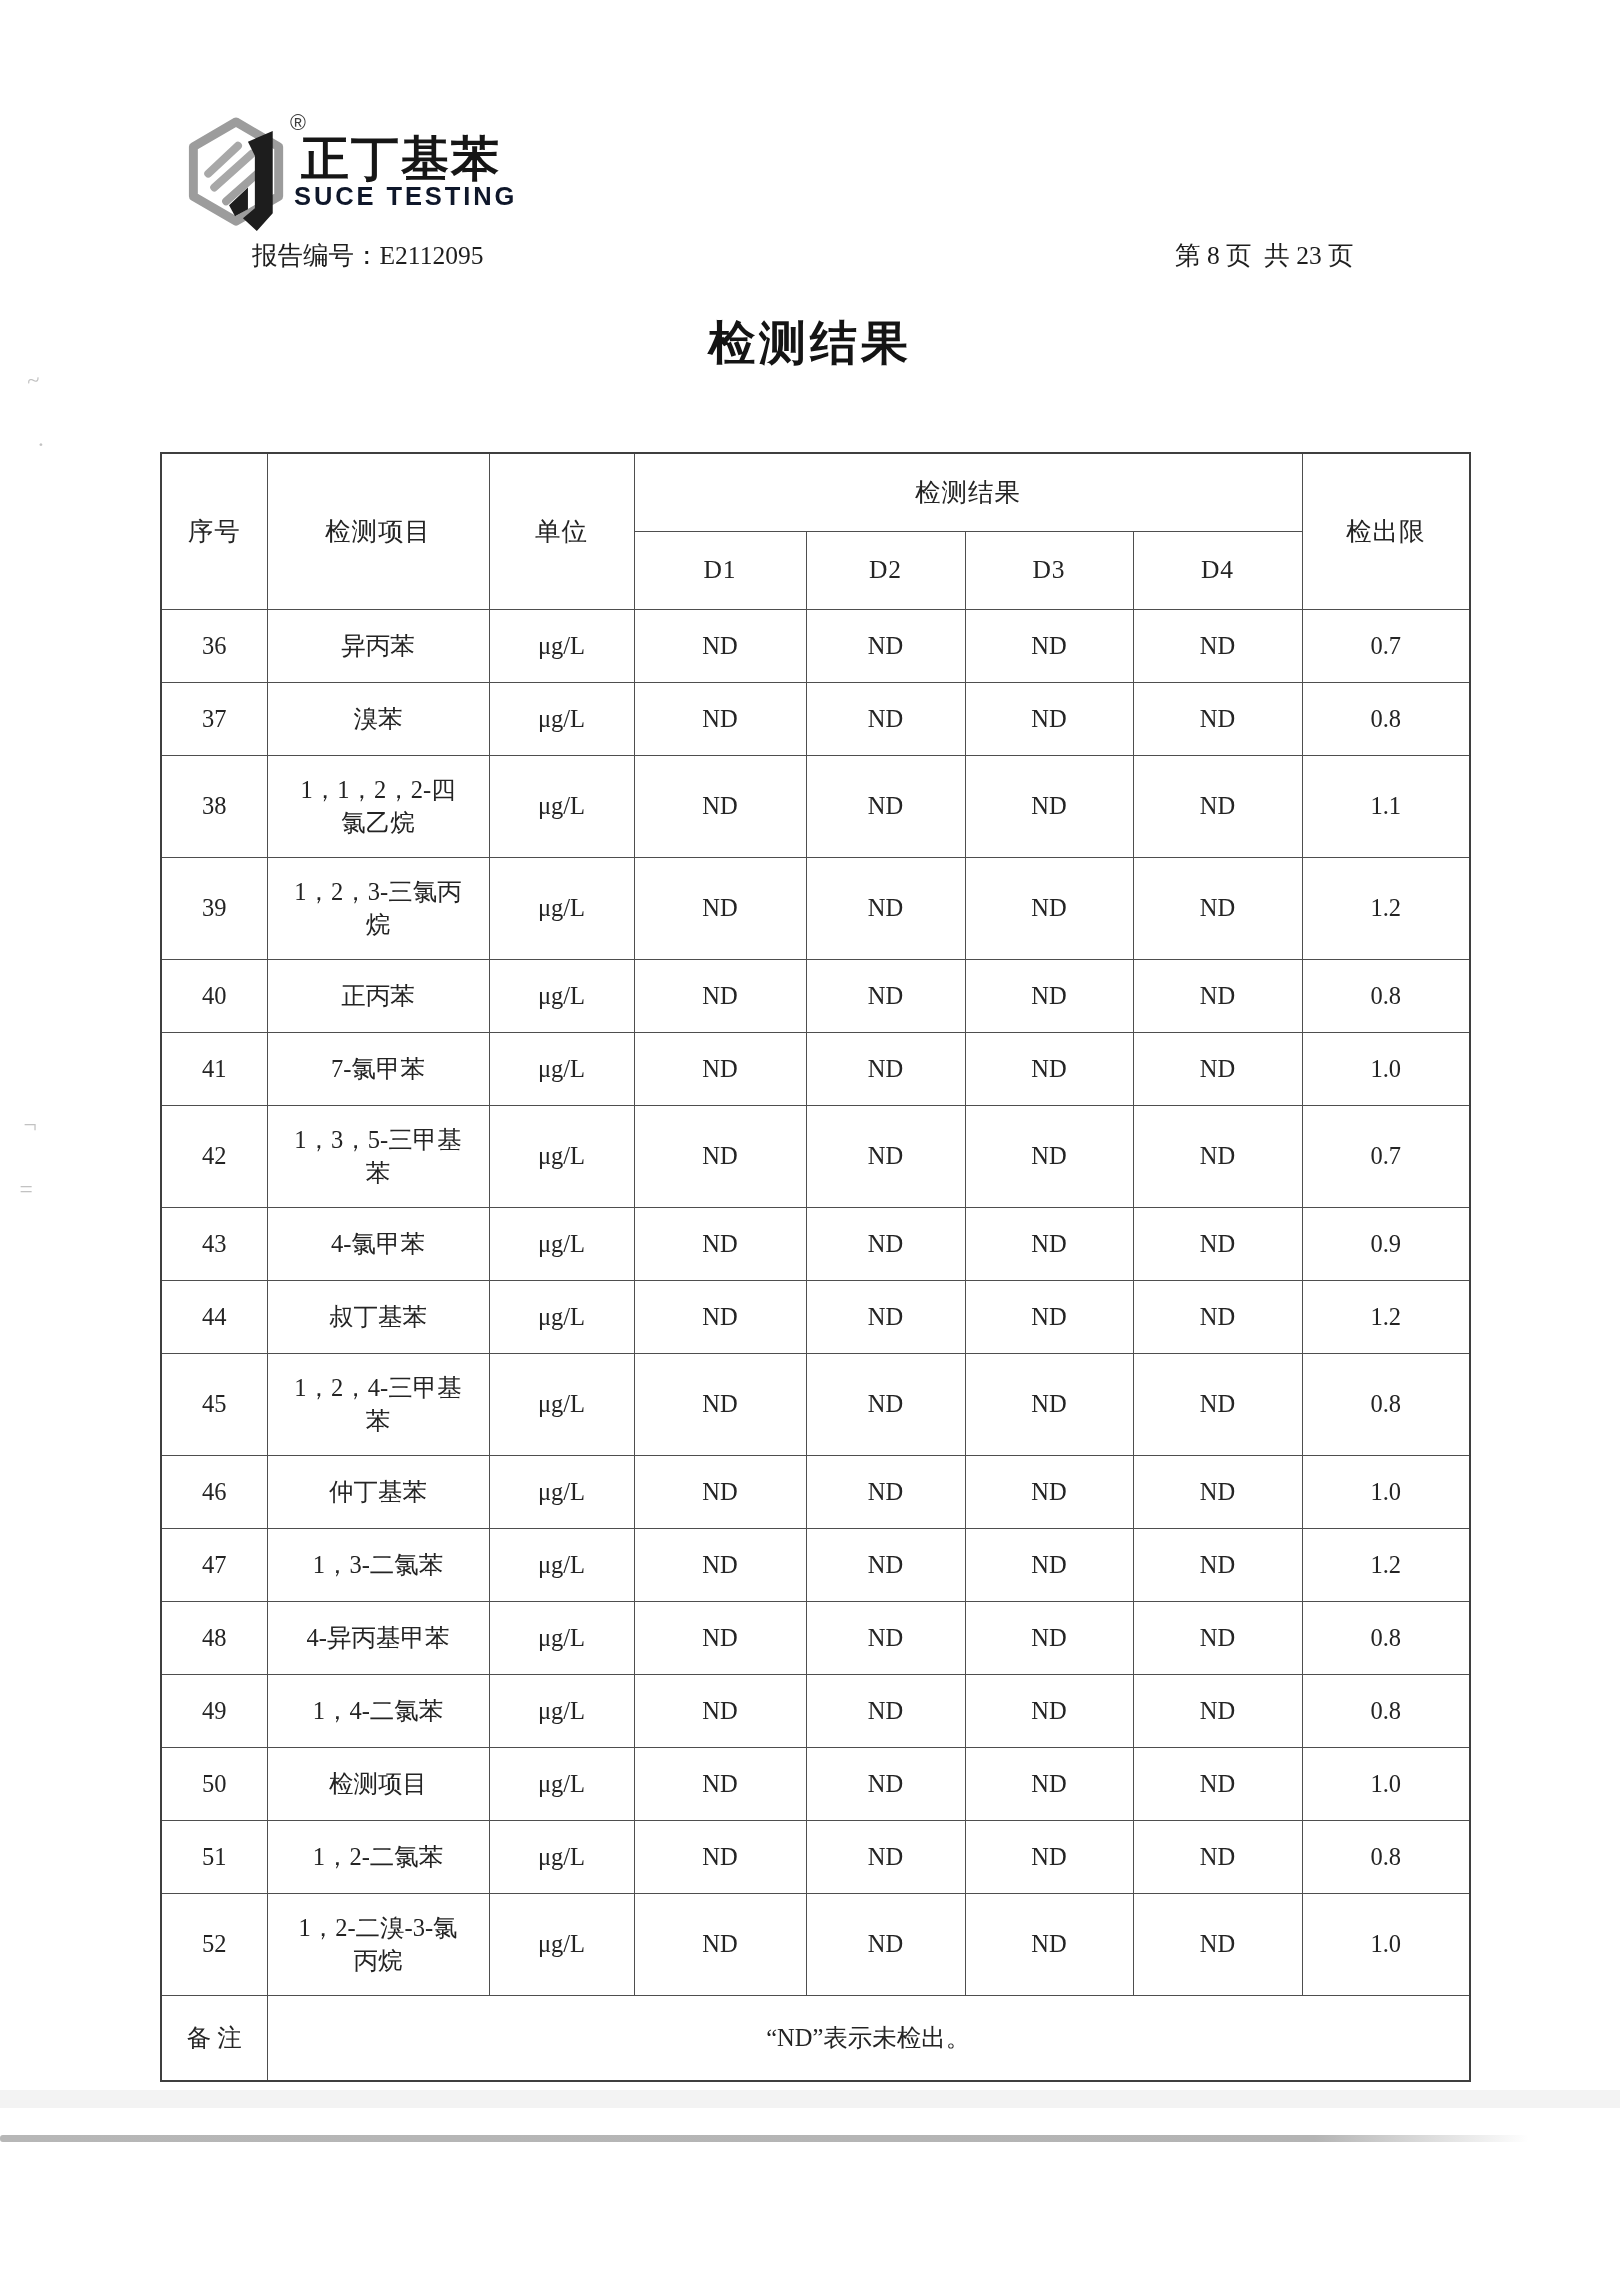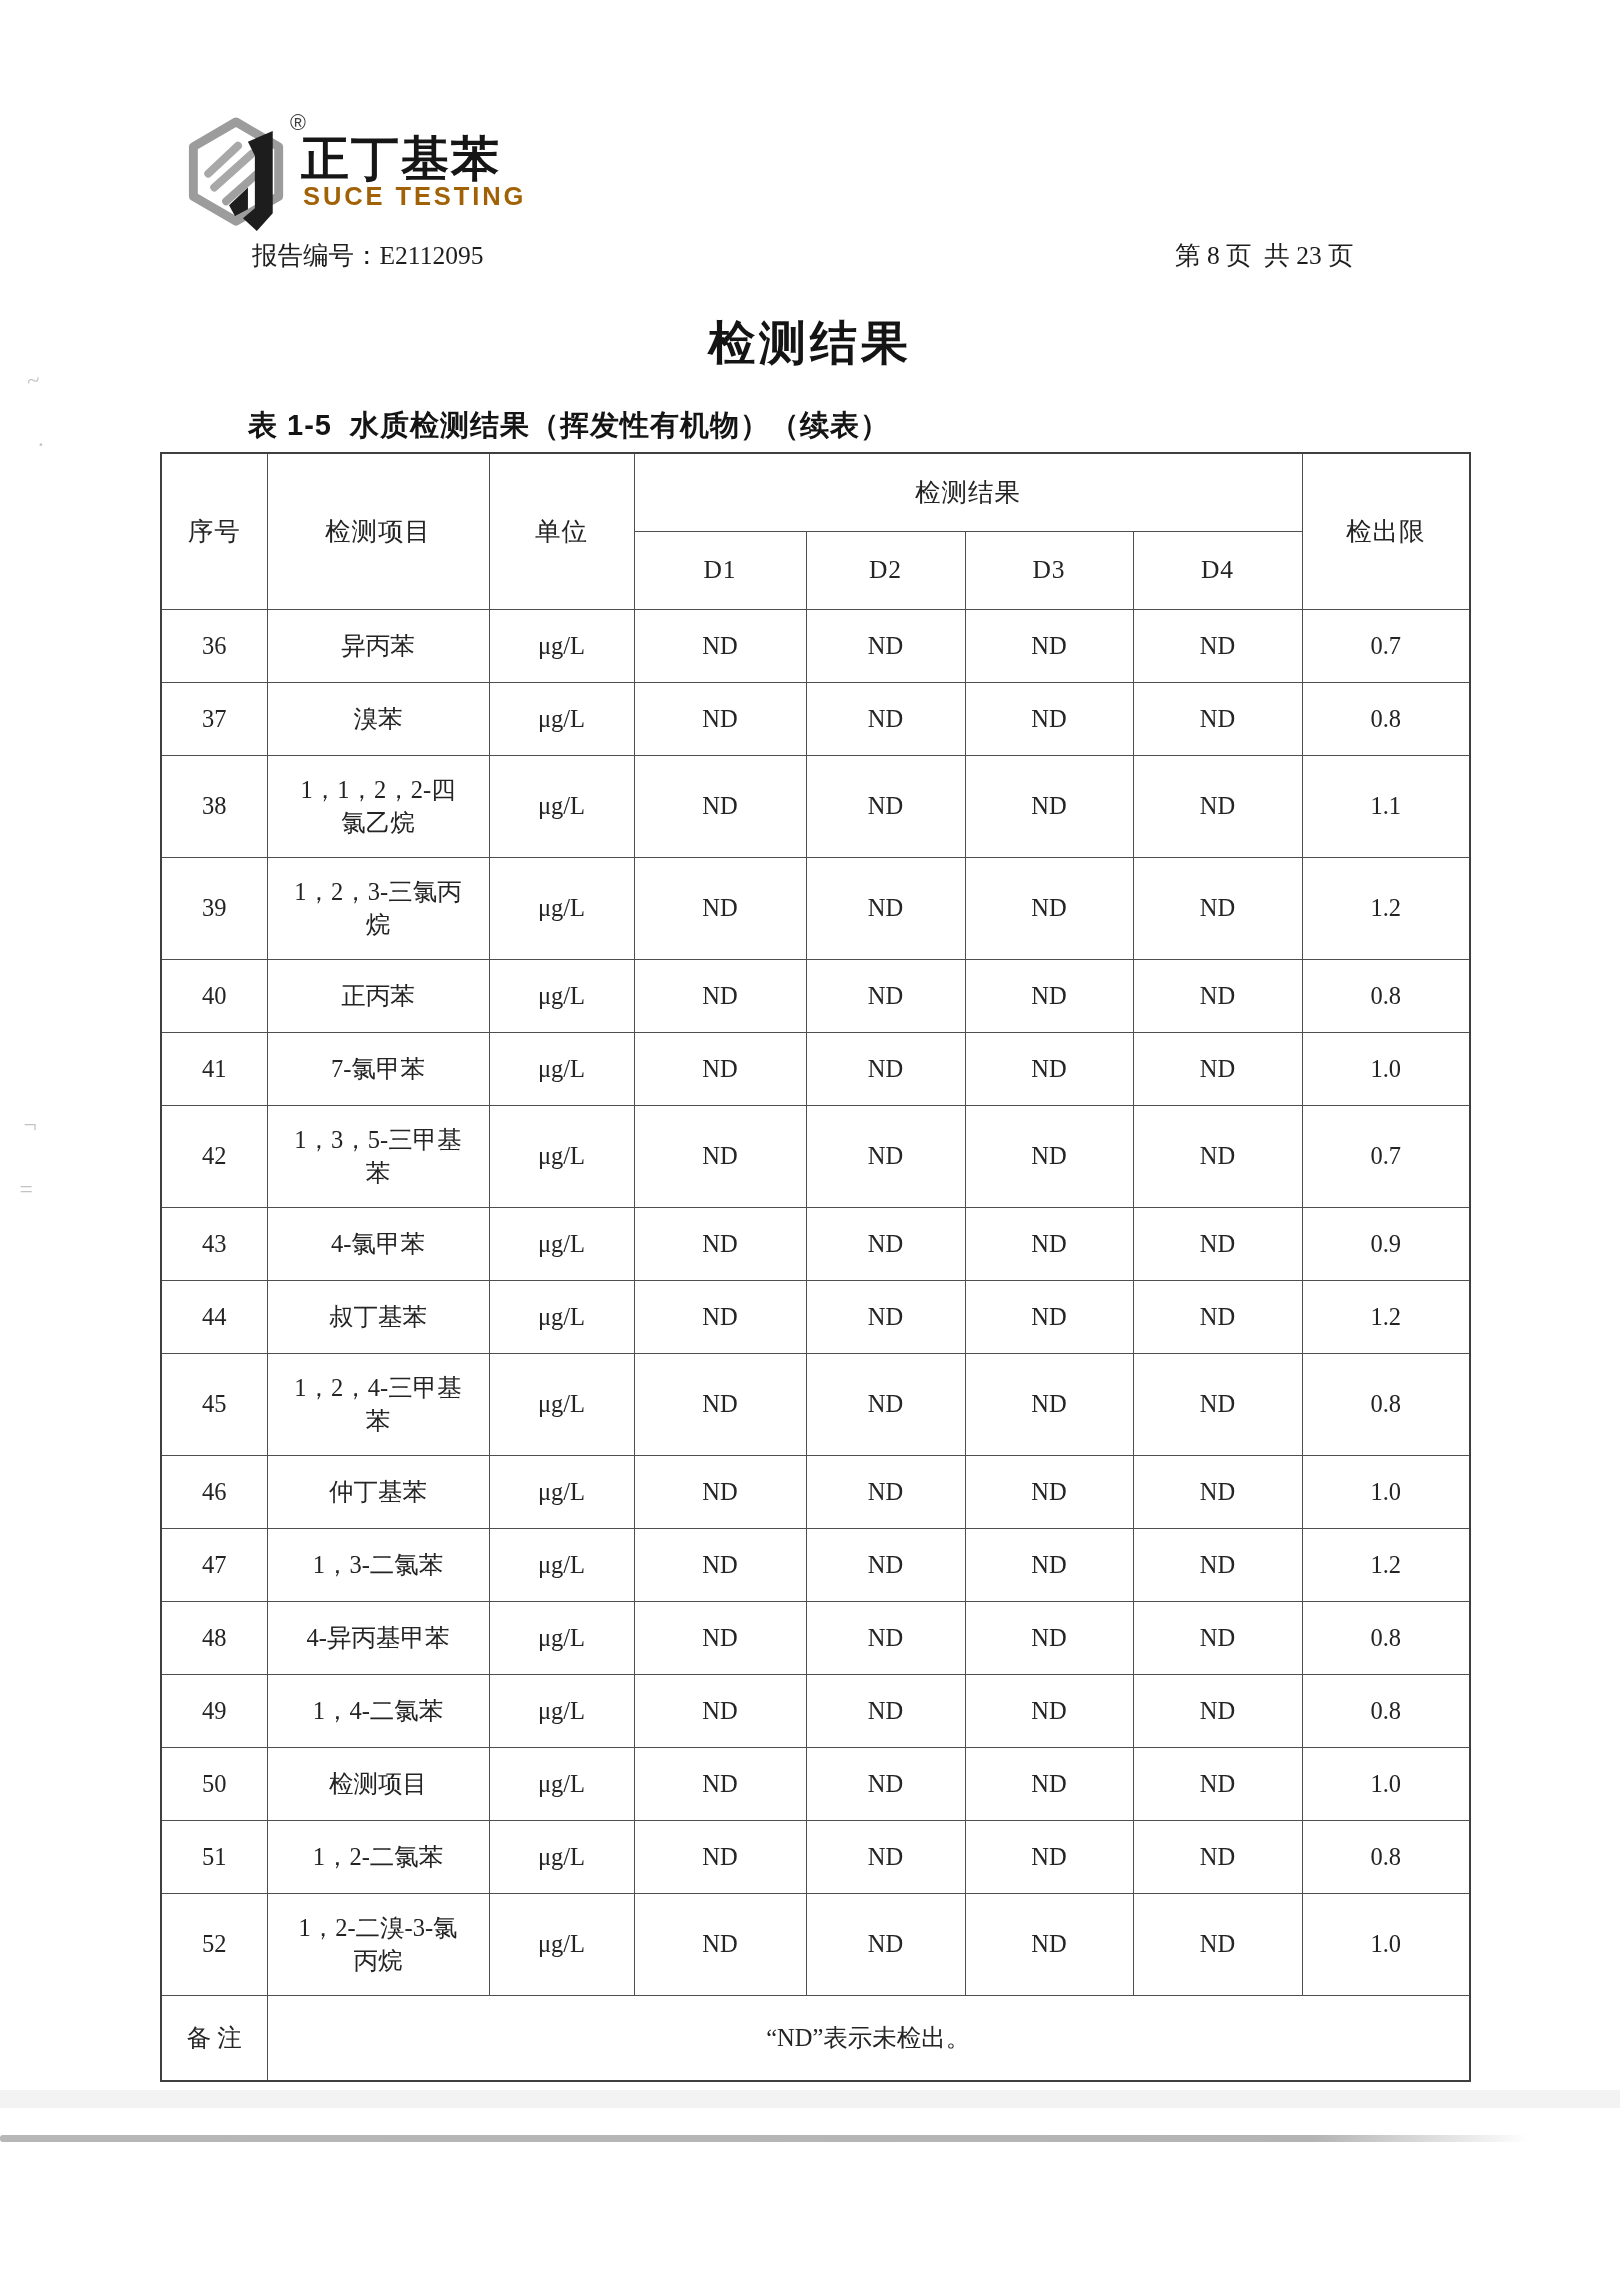--- a/index.html
+++ b/index.html
@@ -7,22 +7,22 @@
     position:relative;width:1620px;height:2290px;margin:0 auto;
     background:#ffffff;overflow:hidden;
     font-family:"Liberation Serif","DejaVu Serif",serif;color:#262626;
   }
   
   .logo-svg{position:absolute;left:184px;top:116px;width:110px;height:123px;}
   .logo-reg{position:absolute;left:290px;top:110px;font-size:21.6px;color:#3d3d3d;
     font-family:"Liberation Sans","DejaVu Sans",sans-serif;}
   .logo-cn{position:absolute;left:301px;top:127px;font-size:48px;font-weight:900;
     letter-spacing:2px;color:#161616;font-family:"Liberation Sans","DejaVu Sans",sans-serif;}
-  .logo-en{position:absolute;left:303px;top:182px;font-size:25.5px;font-weight:800;
-    letter-spacing:2.9px;color:#a16207;font-family:"Liberation Sans","DejaVu Sans",sans-serif;}
+  .logo-en{position:absolute;left:294px;top:182px;font-size:25.5px;font-weight:800;
+    letter-spacing:2.9px;color:#0f172a;font-family:"Liberation Sans","DejaVu Sans",sans-serif;}
   .report-line{position:absolute;left:252px;top:238px;font-size:25.5px;color:#1e1e1e;}
   .page-info{position:absolute;left:1163px;top:238px;font-size:25.5px;color:#1e1e1e;white-space:pre;margin-left:12px;}
   
   .doc-title{position:absolute;left:0;top:312px;width:1620px;text-align:center;
     font-size:47px;font-weight:bold;letter-spacing:3.9px;color:#141414;
     font-family:"Liberation Sans","DejaVu Sans",sans-serif;}
   .table-caption{position:absolute;left:248px;top:406px;font-size:29px;font-weight:bold;
     letter-spacing:1px;color:#141414;font-family:"Liberation Sans","DejaVu Sans",sans-serif;white-space:pre;}
   
   table.results{
@@ -64,21 +64,20 @@
     <path d="M45,90 L64,72 L64,94 L51,101 Z" fill="#1d1d1d"></path>
   </svg>
   <span class="logo-reg">®</span>
   <div class="logo-cn">正丁基苯</div>
   <div class="logo-en">SUCE TESTING</div>
 
   <div class="report-line"><span>报告编号：</span><span>E2112095</span></div>
   <div class="page-info">第 8 页  共 23 页</div>
 
   <div class="doc-title">检测结果</div>
-  <div class="table-caption">表 1-5  水质检测结果（挥发性有机物）（续表）</div>
 
   <table class="results">
     <colgroup>
       <col style="width:106px">
         <col style="width:222px">
         <col style="width:145px">
       <col style="width:172px">
         <col style="width:159px">
         <col style="width:168px">
       <col style="width:169px">

